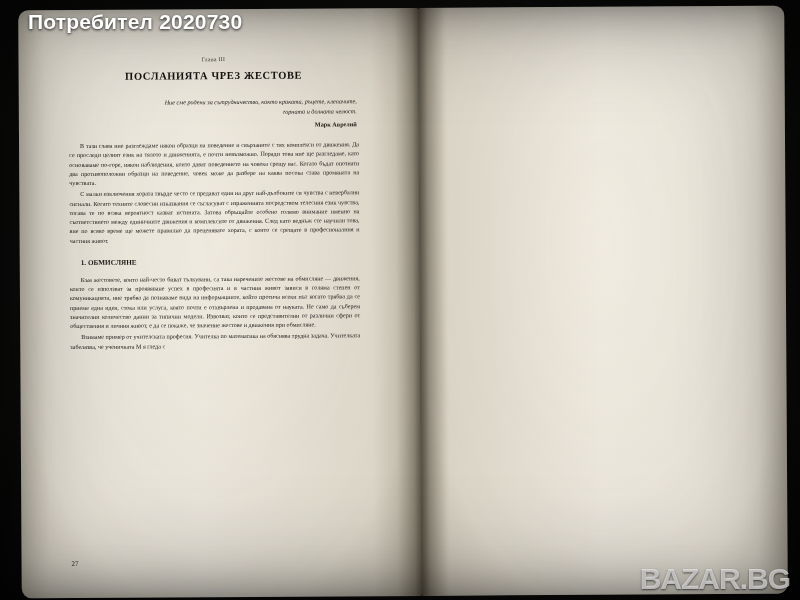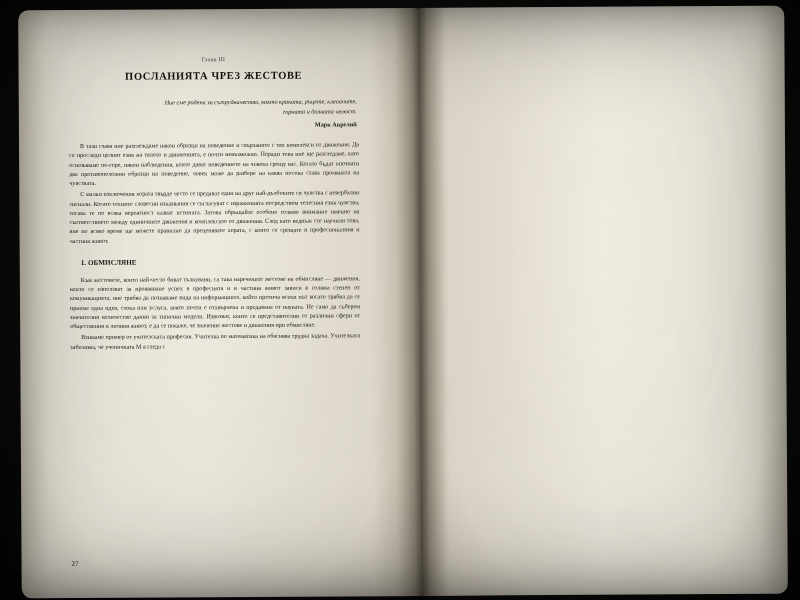--- a/index.html
+++ b/index.html
@@ -223,14 +223,18 @@
     <div class="page page-right">
       <div class="paper-tone"></div>
 
     </div>
 
     <div class="gutter"></div>
   </div>
 
   <div class="edge-shadow"></div>
 
-
+  <div class="toplabel">Потребител 2020730</div>
+
+  <div class="watermark">
+    <span>BAZAR.BG</span>
+  </div>
 </div>
 
 </body></html>

